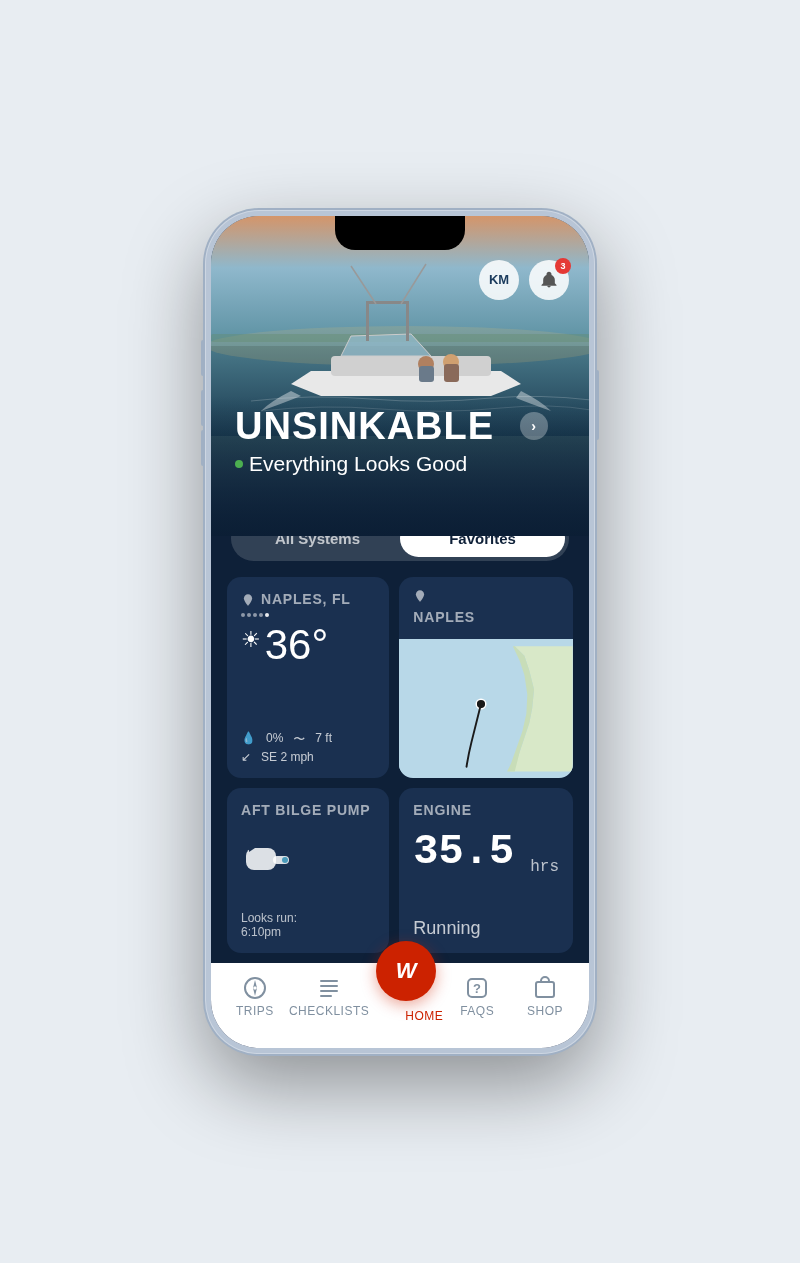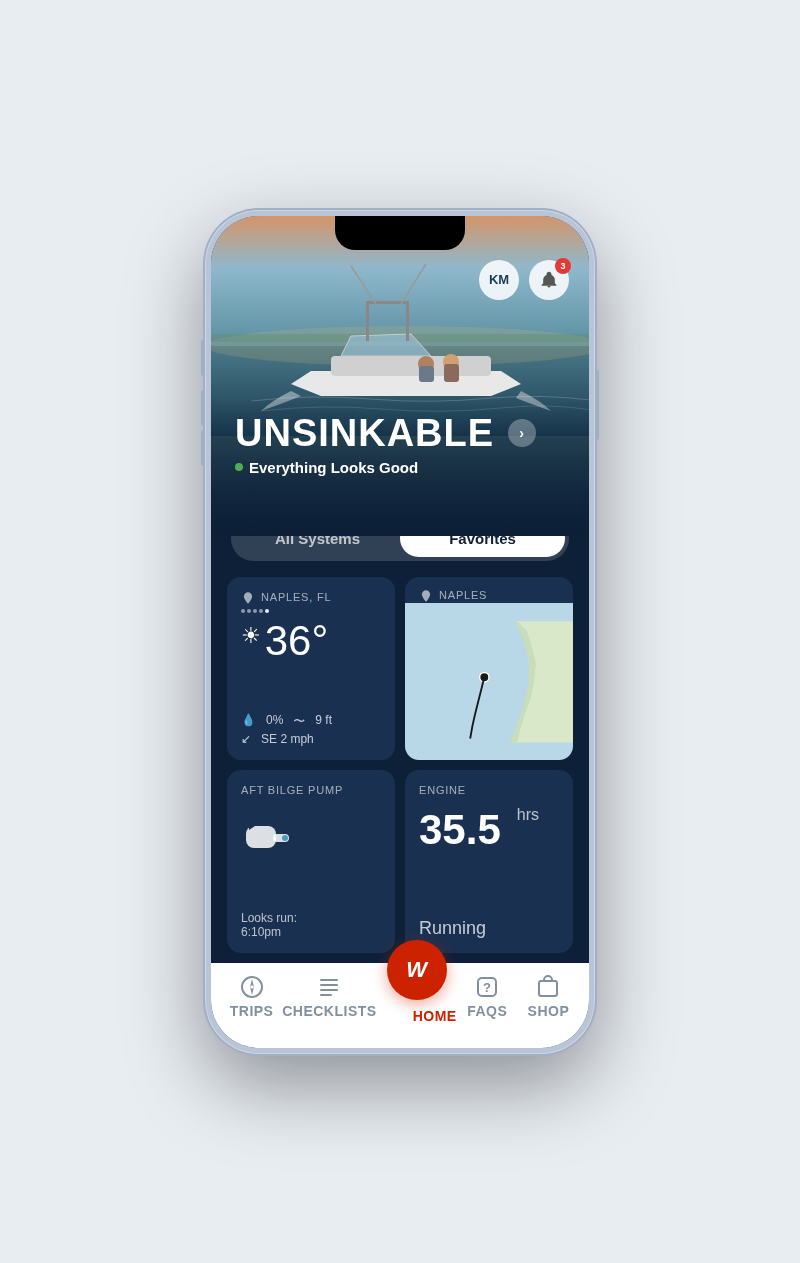--- a/index.html
+++ b/index.html
@@ -164,21 +164,21 @@
       left: 24px;
     }
 
     .boat-name {
       font-size: 38px;
       font-weight: 900;
       color: white;
       letter-spacing: 1px;
       display: flex;
       align-items: center;
-      gap: 14px;
+      gap: 26px;
     }
 
     .chevron-circle {
       width: 28px;
       height: 28px;
       border-radius: 50%;
       background: rgba(255,255,255,0.3);
       display: flex;
       align-items: center;
       justify-content: center;
@@ -195,22 +195,22 @@
 
     .status-dot {
       width: 8px;
       height: 8px;
       border-radius: 50%;
       background: #4caf50;
     }
 
     .status-text {
       color: white;
-      font-size: 15px;
-      font-weight: 700;
+      font-size: 21px;
+      font-weight: 400;
     }
 
     
     .main-content {
       flex: 1;
       background: #0e2038;
       display: flex;
       flex-direction: column;
       overflow: hidden;
     }
@@ -258,22 +258,22 @@
 
     .card {
       background: #1a3050;
       border-radius: 14px;
       padding: 14px;
       display: flex;
       flex-direction: column;
     }
 
     .card-label {
-      font-size: 11px;
-      font-weight: 400;
+      font-size: 14px;
+      font-weight: 700;
       color: rgba(255,255,255,0.6);
       letter-spacing: 0.8px;
       text-transform: uppercase;
       margin-bottom: 2px;
     }
 
     .location-dots {
       display: flex;
       gap: 2px;
       margin-top: 2px;
@@ -314,23 +314,24 @@
       color: rgba(255,255,255,0.75);
     }
 
     
     .map-card {
       overflow: hidden;
       padding: 0;
     }
 
     .map-label {
-      padding: 12px 14px 0;
+      padding: 12px 14px 12px;
       display: flex;
       gap: 6px;
+      flex-direction: column;
     }
 
     .map-view {
       flex: 1;
       background: #b8d8e8;
       position: relative;
       overflow: hidden;
     }
 
     
@@ -342,23 +343,24 @@
 
     .last-run {
       font-size: 12px;
       color: rgba(255,255,255,0.7);
       margin-top: auto;
     }
 
     
     .engine-hours {
       display: flex;
-      align-items: flex-start;
+      align-items: flex-end;
       gap: 4px;
       margin: 8px 0;
+      font-family: Liberation Mono, monospace;
     }
 
     .hours-number {
       font-size: 42px;
       font-weight: 700;
       color: white;
     }
 
     .hours-unit {
       font-size: 16px;
@@ -388,22 +390,22 @@
     .nav-item {
       display: flex;
       flex-direction: column;
       align-items: center;
       gap: 4px;
       cursor: pointer;
       flex: 1;
     }
 
     .nav-label {
-      font-size: 14px;
-      font-weight: 700;
+      font-size: 12px;
+      font-weight: 400;
       color: #8090a0;
       letter-spacing: 0.5px;
       text-transform: uppercase;
     }
 
     .nav-label.active {
       color: #cc2200;
     }
 
     
@@ -542,21 +544,21 @@
           </div>
           <div class="temp-value">
             <span class="temp-icon">☀</span>
             <span>36°</span>
           </div>
           <div class="weather-details">
             <div class="weather-row">
               <span>💧</span>
               <span>0%</span>
               <span>〜</span>
-              <span>9 ft</span>
+              <span>7 ft</span>
             </div>
             <div class="weather-row">
               <span>↙</span>
               <span>SE 2 mph</span>
             </div>
           </div>
         </div>
 
         <div class="card map-card">
           <div class="map-label">

